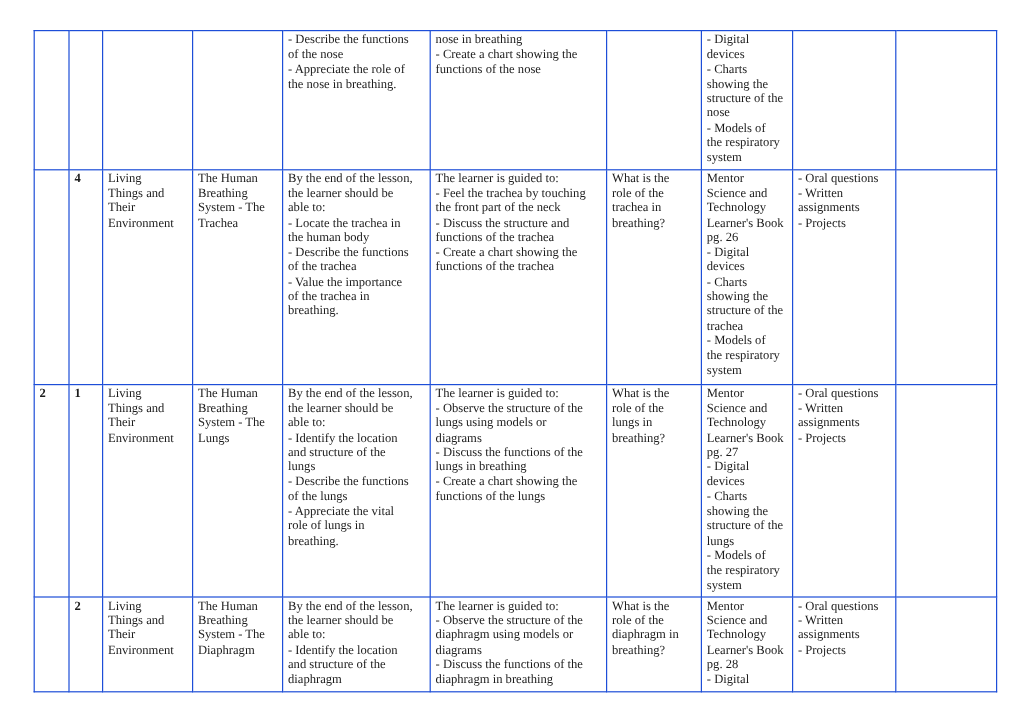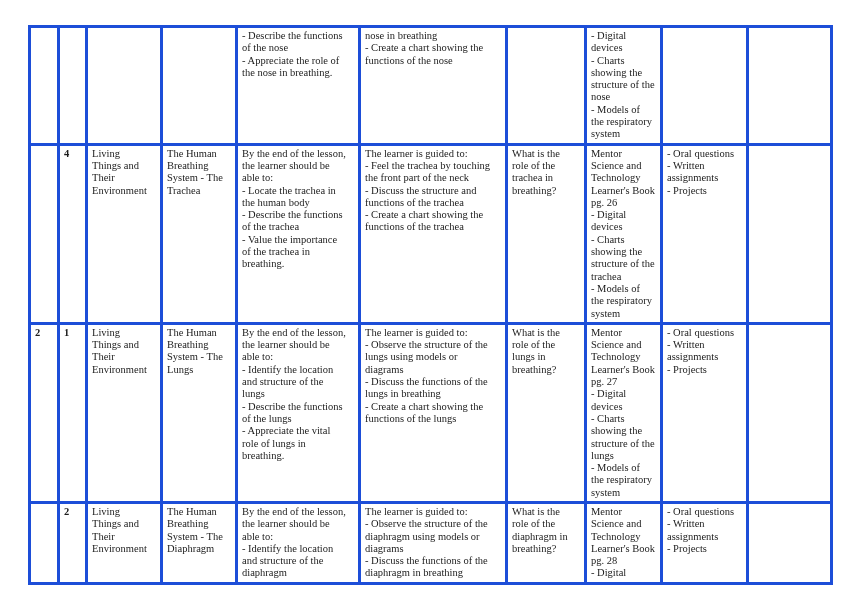--- a/index.html
+++ b/index.html
@@ -16,21 +16,21 @@
     position: absolute;
     left: 28px;
     top: 25px;
   }
   table.sow {
     border-collapse: collapse;
     table-layout: fixed;
     width: 802px;
   }
   table.sow td {
-    border: 3px solid #1d4ed8;
+    border: 1px solid #1d4ed8;
     vertical-align: top;
     padding: 2px 3px 2px 4px;
     font-size: 10.5px;
     line-height: 12.3px;
     color: #1c1c1c;
     white-space: pre-wrap;
     word-wrap: break-word;
     overflow: hidden;
   }
   td.num { font-weight: bold; }

